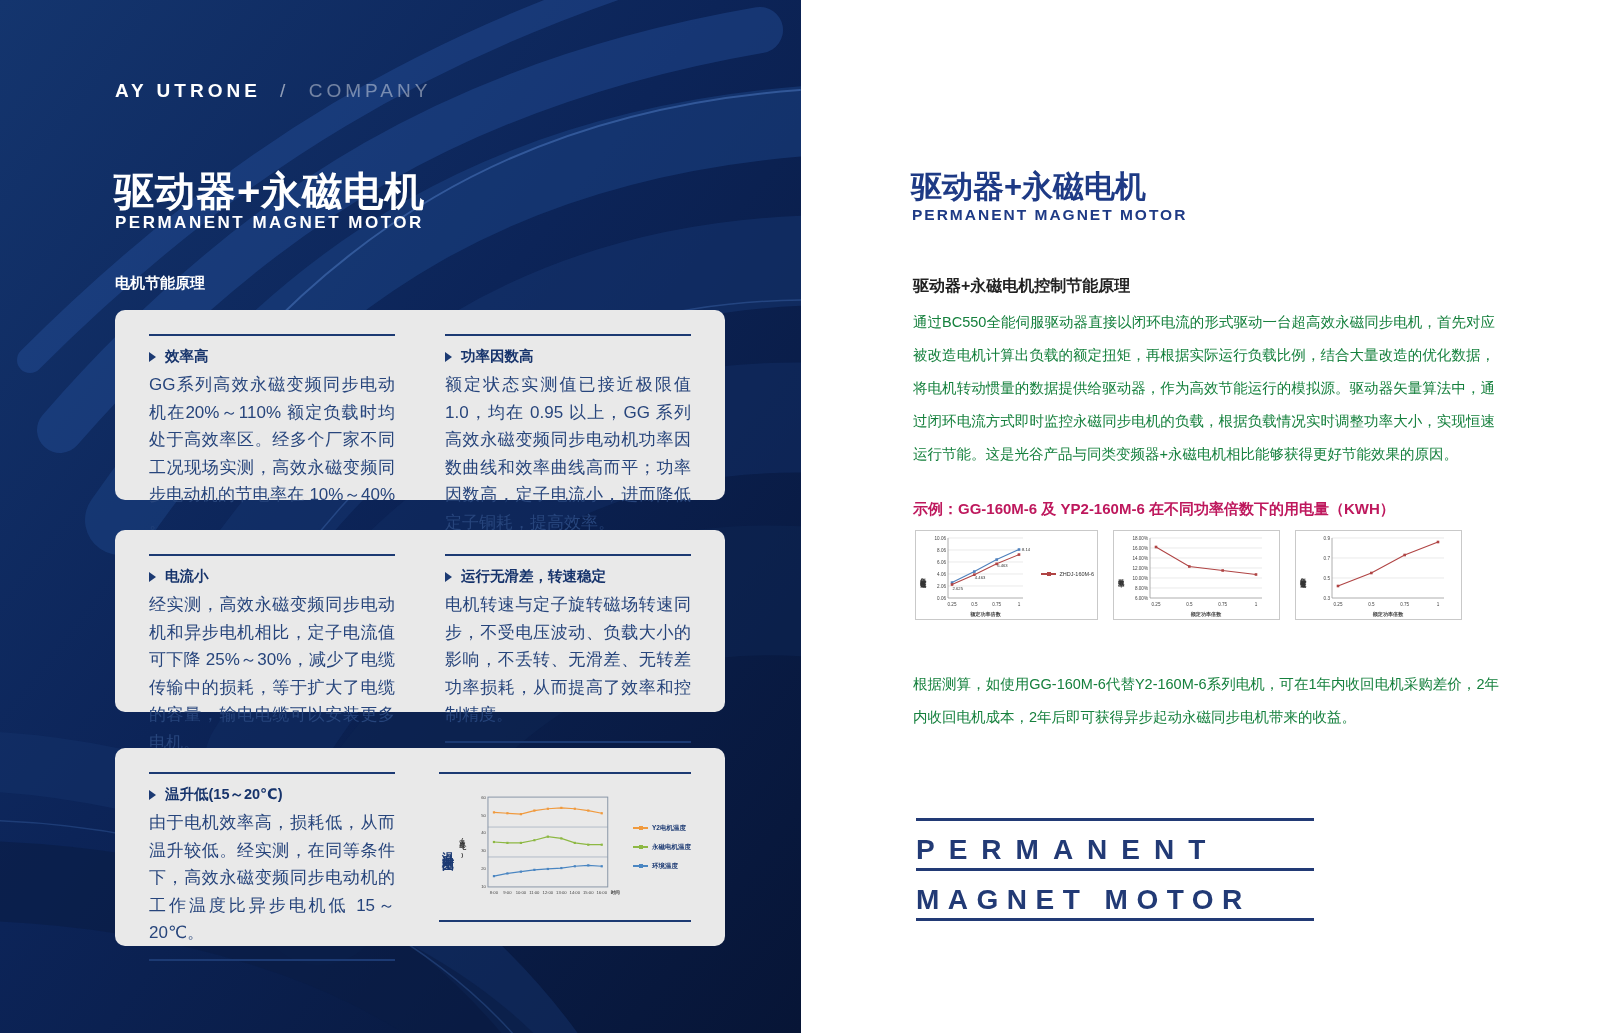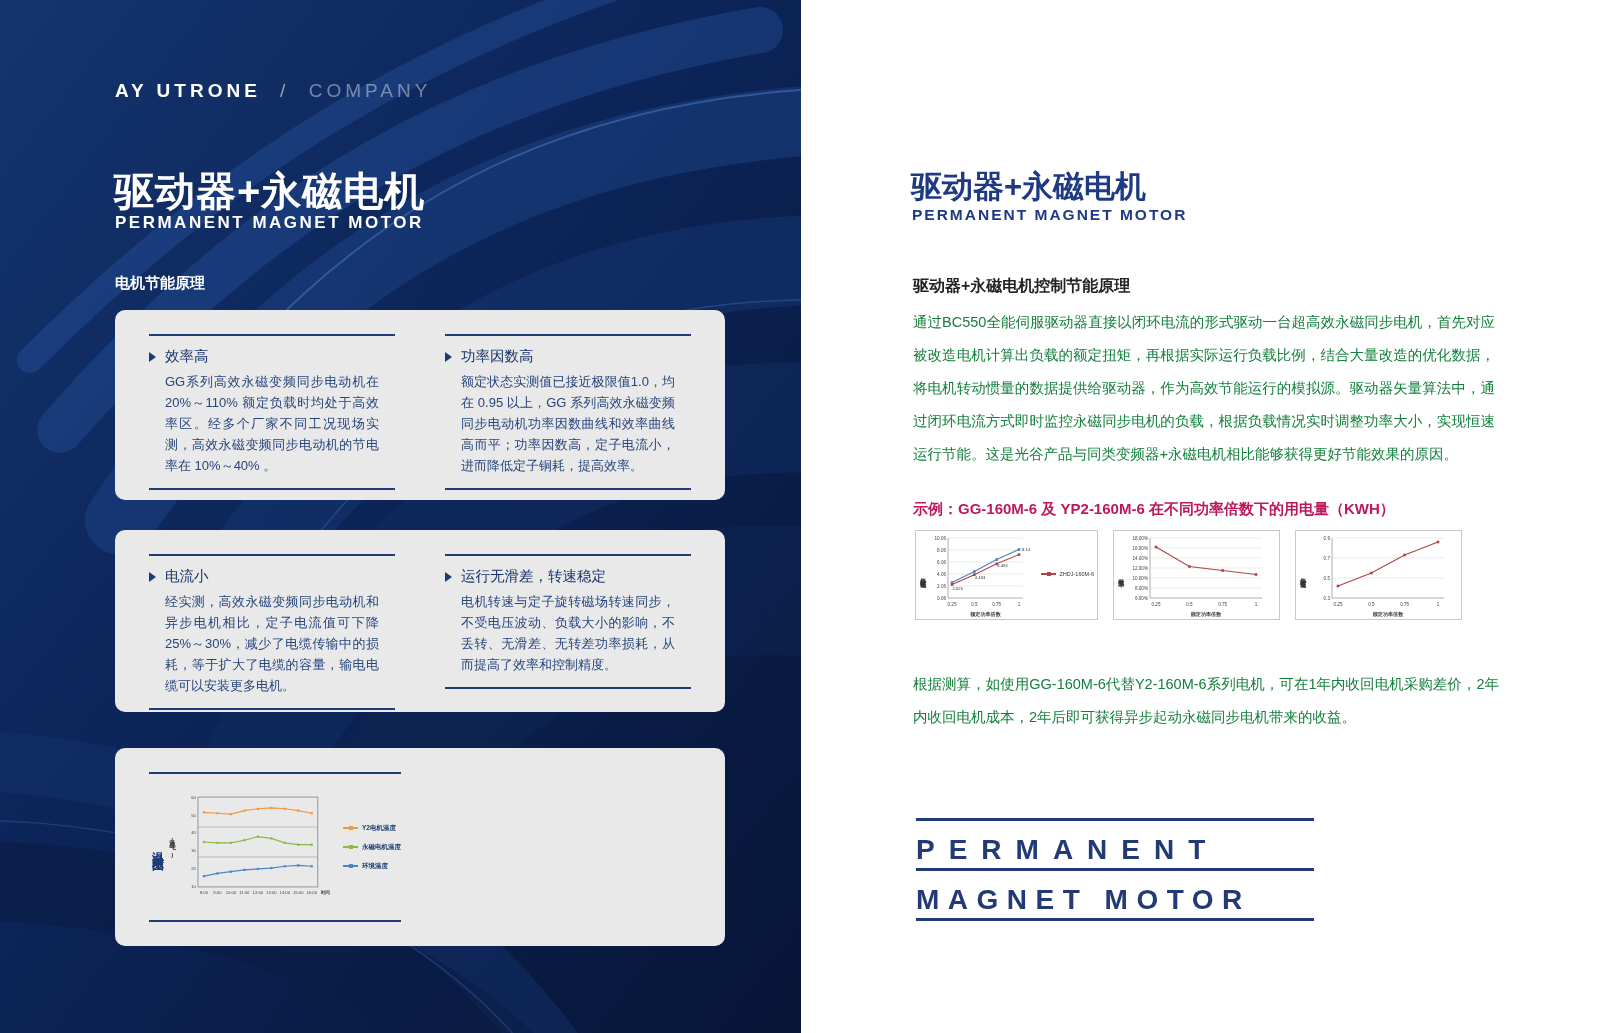--- a/index.html
+++ b/index.html
@@ -15,23 +15,23 @@
   .l-sub{position:absolute;left:115px;top:213px;font-size:17px;font-weight:bold;color:#fff;letter-spacing:2.5px;}
   .l-section{position:absolute;left:115px;top:274px;font-size:15px;font-weight:bold;color:#fff;}
   .card{position:absolute;left:115px;width:610px;background:#e9e9e9;border-radius:10px;
     display:flex;justify-content:space-between;padding:24px 34px;box-sizing:border-box;}
   .card1{top:310px;height:190px;}
   .card2{top:530px;height:182px;}
   .card3{top:748px;height:198px;}
   .tile{width:246px;display:flex;flex-direction:column;}
   .rule{height:2px;background:#1c3a73;flex:none;}
   .rule.bot{margin-top:auto;}
-  .tile-head{display:flex;align-items:center;margin:11px 0 5px;font-weight:normal;font-size:14.5px;color:#16336b;}
+  .tile-head{display:flex;align-items:center;margin:11px 0 5px;font-weight:bold;font-size:14.5px;color:#16336b;}
   .tri{width:0;height:0;border-left:7px solid #1c3a73;border-top:5px solid transparent;border-bottom:5px solid transparent;margin-right:9px;flex:none;}
-  .tile p{margin:0 16px 12px;font-size:13px;line-height:1.62;color:#27457c;text-align:justify;}
+  .tile p{margin:0 0 12px;font-size:17px;line-height:1.62;color:#27457c;text-align:justify;}
   .chartcol{width:252px;display:flex;flex-direction:column;}
   .chartrow{display:flex;align-items:center;flex:1;gap:3px;padding:5px 0;}
   .vtext{writing-mode:vertical-rl;text-orientation:upright;}
   .side-label{font-size:12px;font-weight:bold;color:#1c3a73;letter-spacing:2px;}
   .ylab{font-size:6px;font-weight:bold;color:#333;line-height:1.05;letter-spacing:1px;}
   .tlegend{display:flex;flex-direction:column;gap:10px;margin-left:2px;}
   .tlegend .legend-item{display:flex;align-items:center;gap:4px;font-size:6.5px;font-weight:bold;color:#1c3a73;white-space:nowrap;}
   .lmark{display:inline-block;width:15px;height:2px;position:relative;background:#000;flex:none;}
   .lmark i{position:absolute;left:50%;top:50%;width:4px;height:4px;transform:translate(-50%,-50%);background:inherit;}
   
@@ -131,20 +131,29 @@
         <div class="tile-head">
           <span class="tri"></span>
           <span>运行无滑差，转速稳定</span>
         </div>
         <p>电机转速与定子旋转磁场转速同步，不受电压波动、负载大小的影响，不丢转、无滑差、无转差功率损耗，从而提高了效率和控制精度。</p>
         <div class="rule bot"></div>
       </div>
     </div>
 
     <div class="card card3">
+      <div class="tile">
+        <div class="rule"></div>
+        <div class="tile-head">
+          <span class="tri"></span>
+          <span>温升低(15～20℃)</span>
+        </div>
+        <p>由于电机效率高，损耗低，从而温升较低。经实测，在同等条件下，高效永磁变频同步电动机的工作温度比异步电机低 15～20℃。</p>
+        <div class="rule bot"></div>
+      </div>
       <div class="chartcol">
         <div class="rule"></div>
         <div class="chartrow">
           <div class="side-label vtext">温升对比图</div>
           <div class="ylab vtext">温度(℃)</div>
           <svg viewBox="0 0 160 112" style="width: 160px; height: 112px;">
               <line x1="20" y1="36" x2="140" y2="36" stroke="#9aa7b8" stroke-width="0.7"></line>
               <line x1="20" y1="66" x2="140" y2="66" stroke="#9aa7b8" stroke-width="0.7"></line>
               <rect x="20" y="6" width="120" height="90" fill="none" stroke="#8a97a8" stroke-width="1"></rect>
               <text x="18" y="97.47" text-anchor="end" font-size="4.2" fill="#444">10</text>

